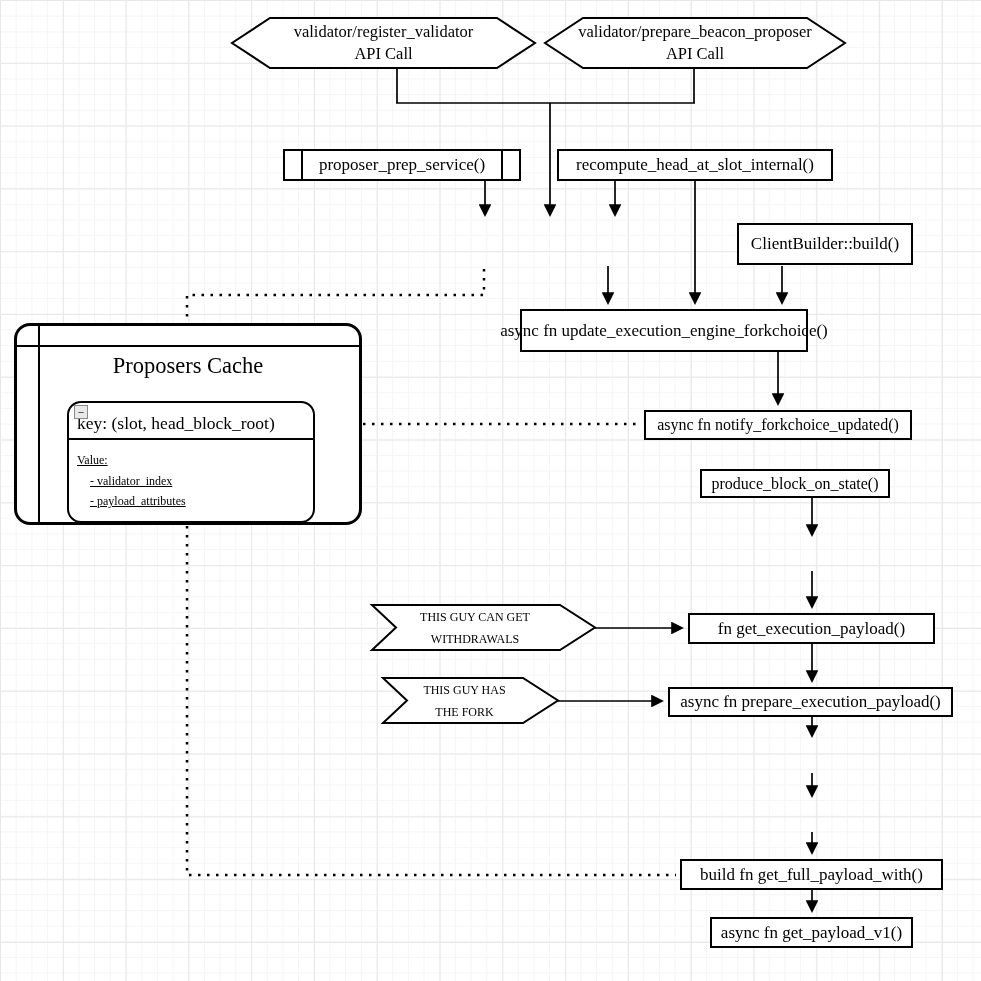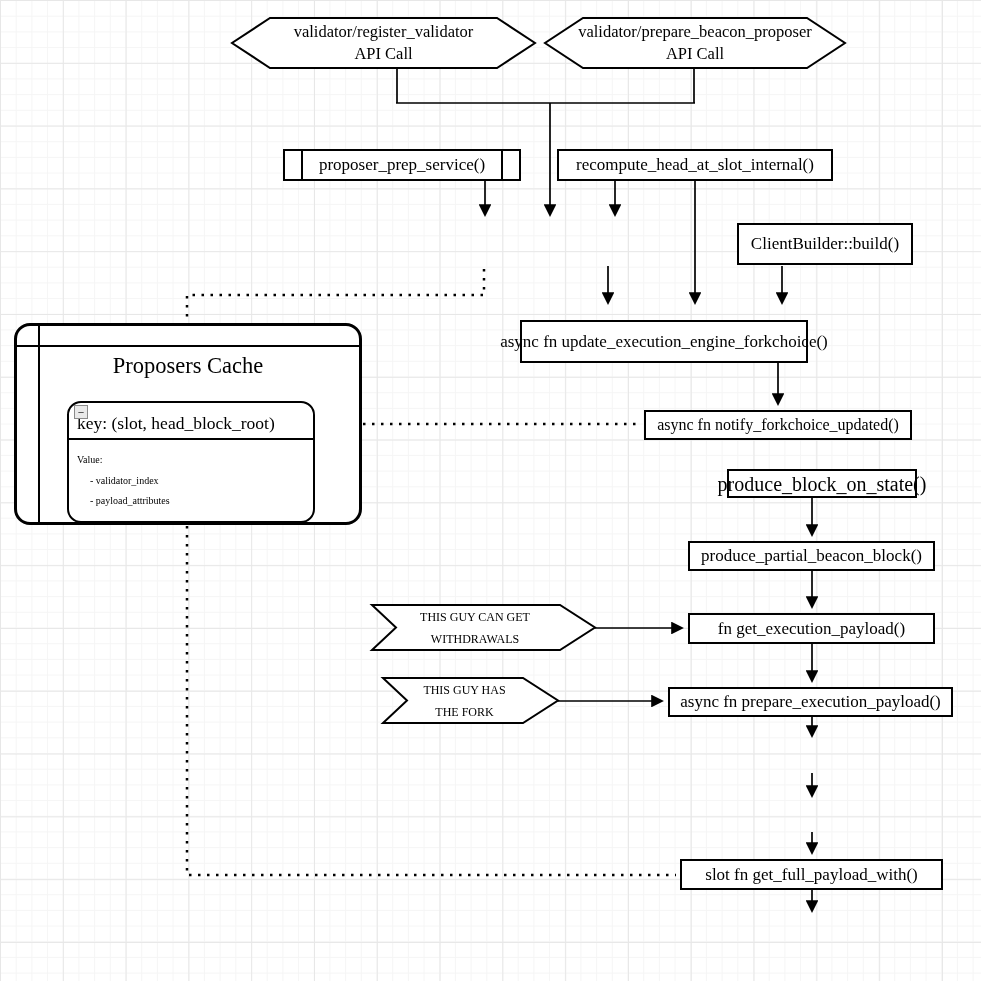--- a/index.html
+++ b/index.html
@@ -40,21 +40,21 @@
   }
   .keybox-head{
     position:relative;box-sizing:border-box;height:37px;border-bottom:2.5px solid #000;
     font-size:17.5px;padding:10px 0 0 8px;white-space:nowrap;
   }
   .collapse-btn{
     position:absolute;left:5px;top:2px;width:14px;height:14px;box-sizing:border-box;
     background:#e9e9e9;border:1px solid #8a8a8a;display:flex;align-items:center;justify-content:center;
     font-size:11px;line-height:1;font-family:"Liberation Sans",sans-serif;color:#333;
   }
-  .keybox-body{padding:10px 0 0 8px;font-size:10px;line-height:20.5px;white-space:nowrap;}
+  .keybox-body{padding:10px 0 0 8px;font-size:12px;line-height:20.5px;white-space:nowrap;text-decoration:underline;}
   .keybox-body .item{padding-left:13px;}
 </style>
 </head>
 <body>
 
 <div class="canvas">
 
   <svg class="layer" width="981" height="981" viewBox="0 0 981 981">
     <defs>
       <marker id="arrow" viewBox="0 0 10 10" refX="8.5" refY="5" markerWidth="7.5" markerHeight="7.5" orient="auto-start-reverse">
@@ -112,40 +112,40 @@
     <div class="bar" style="right:16px"></div>
     <span>proposer_prep_service()</span>
   </div>
 
   <div class="node" style="left:557px;top:149px;width:276px;height:32px">
     <span>recompute_head_at_slot_internal()</span>
   </div>
   <div class="node" style="left:737px;top:223px;width:176px;height:42px">
     <span>ClientBuilder::build()</span>
   </div>
-  <div class="node" style="left:520px;top:320px;width:288px;height:43px">
+  <div class="node" style="left:520px;top:309px;width:288px;height:43px">
     <span>async fn update_execution_engine_forkchoice()</span>
   </div>
   <div class="node" style="left:644px;top:410px;width:268px;height:30px;font-size:16px">
     <span>async fn notify_forkchoice_updated()</span>
   </div>
-  <div class="node" style="left:727px;top:469px;width:190px;height:29px;font-size:20px">
+  <div class="node" style="left:700px;top:469px;width:190px;height:29px;font-size:16px">
     <span>produce_block_on_state()</span>
-  </div>
-  <div class="node" style="left:688px;top:541px;width:247px;height:30px">
-    <span>produce_partial_beacon_block()</span>
   </div>
   <div class="node" style="left:688px;top:613px;width:247px;height:31px">
     <span>fn get_execution_payload()</span>
   </div>
   <div class="node" style="left:668px;top:687px;width:285px;height:30px">
     <span>async fn prepare_execution_payload()</span>
   </div>
   <div class="node" style="left:680px;top:859px;width:263px;height:31px">
-    <span>slot fn get_full_payload_with()</span>
+    <span>build fn get_full_payload_with()</span>
+  </div>
+  <div class="node" style="left:710px;top:917px;width:203px;height:31px">
+    <span>async fn get_payload_v1()</span>
   </div>
 
   <div class="ghost" style="left:380px;top:605px;width:190px;height:45px">
     <span>THIS GUY CAN GET</span>
     <span>WITHDRAWALS</span>
   </div>
   <div class="ghost" style="left:392px;top:678px;width:145px;height:45px">
     <span>THIS GUY HAS</span>
     <span>THE FORK</span>
   </div>

